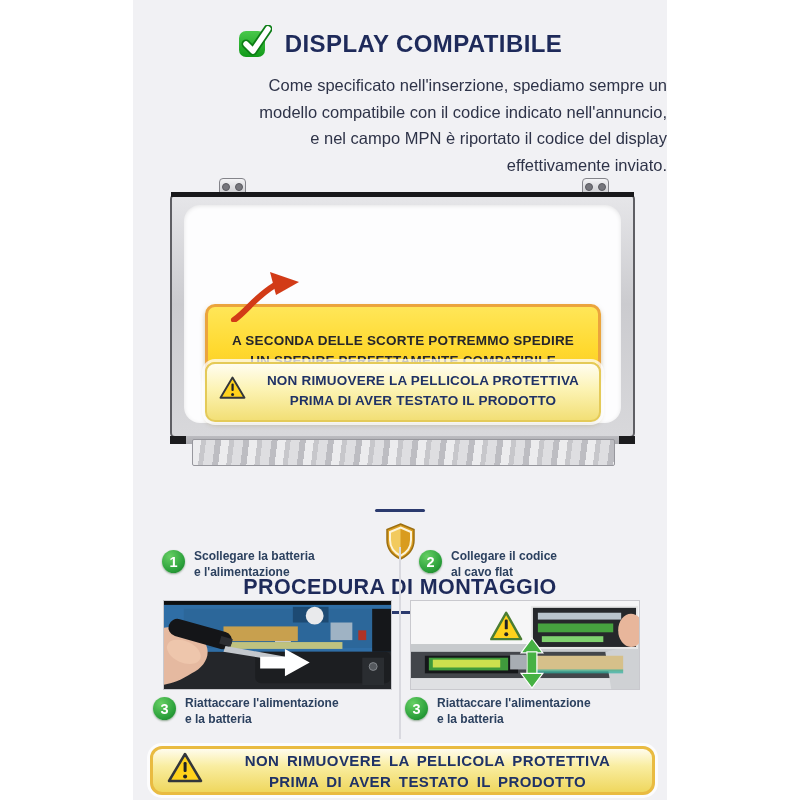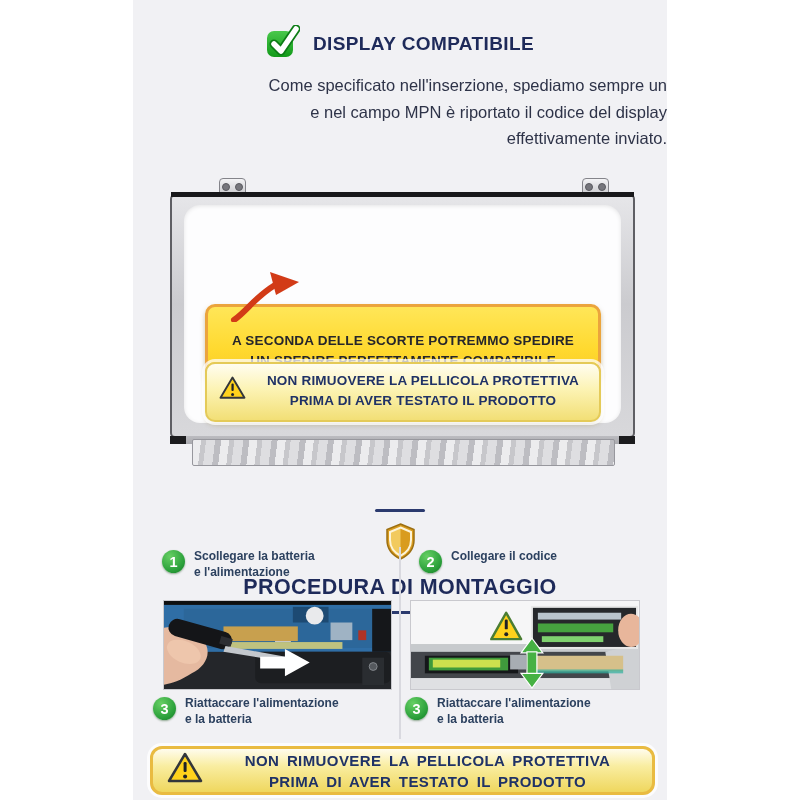--- a/index.html
+++ b/index.html
@@ -5,21 +5,21 @@
   html,body{margin:0;padding:0;}
   body{
     width:800px;height:800px;position:relative;overflow:hidden;
     background:#ffffff;
     font-family:"Liberation Sans", sans-serif;
   }
   .column{position:absolute;left:133px;top:0;width:534px;height:800px;background:#f1f1f4;}
 
   
   .header-row{position:absolute;top:25px;left:0;width:100%;display:flex;align-items:center;justify-content:center;gap:13px;}
-  .page-title{font-size:19px;font-weight:bold;color:#1e2a5a;letter-spacing:.4px;}
+  .page-title{font-size:24px;font-weight:bold;color:#1e2a5a;letter-spacing:.4px;}
   .intro{position:absolute;top:72px;left:0;width:100%;text-align:right;font-size:16.5px;color:#2e3348;line-height:1.62;}
   .intro span{display:block;}
 
   
   .panel-fig{position:absolute;top:178px;left:37px;width:465px;height:288px;}
   .bracket{position:absolute;top:0;width:27px;height:21px;box-sizing:border-box;z-index:2;
     background:linear-gradient(180deg,#f3f3f5,#c2c2c6);border:1px solid #84848a;border-radius:4px 4px 0 0;
     display:flex;justify-content:center;gap:5px;padding-top:4px;}
   .bracket i{width:6px;height:6px;border-radius:50%;background:#76767c;border:1px solid #5a5a60;}
   .bracket.l{left:49px}.bracket.r{left:412px}
@@ -95,20 +95,21 @@
         <rect x="1" y="6" width="26" height="26" rx="7" fill="url(#gc)"></rect>
         <path d="M8 19 L15 26 L30 4" fill="none" stroke="#0d7d16" stroke-width="9" stroke-linecap="round" stroke-linejoin="round"></path>
         <path d="M8 19 L15 26 L30 4" fill="none" stroke="#ffffff" stroke-width="5.5" stroke-linecap="round" stroke-linejoin="round"></path>
       </svg>
     </span>
     <span class="page-title">DISPLAY COMPATIBILE</span>
   </div>
 
   <div class="intro">
     <span>Come specificato nell'inserzione, spediamo sempre un</span>
+    <span>modello compatibile con il codice indicato nell'annuncio,</span>
     <span>e nel campo MPN è riportato il codice del display</span>
     <span>effettivamente inviato.</span>
   </div>
 
   <div class="panel-fig">
     <div class="bracket l">
         <i></i>
         <i></i>
       </div>
     <div class="bracket r">
@@ -172,20 +173,21 @@
     <span class="num">1</span>
     <span class="txt">
       <span>Scollegare la batteria</span>
       <span>e l'alimentazione</span>
     </span>
   </div>
   <div class="step s2">
     <span class="num">2</span>
     <span class="txt">
       <span>Collegare il codice</span>
+      <span>al cavo flat</span>
     </span>
   </div>
 
   <div class="photo p1">
     <svg viewBox="0 0 229 90" preserveAspectRatio="none">
       <rect width="229" height="90" fill="#24262a"></rect>
       <rect width="229" height="4" fill="#0e0f10"></rect>
       <rect y="4" width="229" height="48" fill="#2f6ea6"></rect>
       <rect x="20" y="8" width="190" height="40" fill="#2a628f" opacity="0.55"></rect>
       <rect x="130" y="6" width="36" height="16" fill="#1d4a73"></rect>

